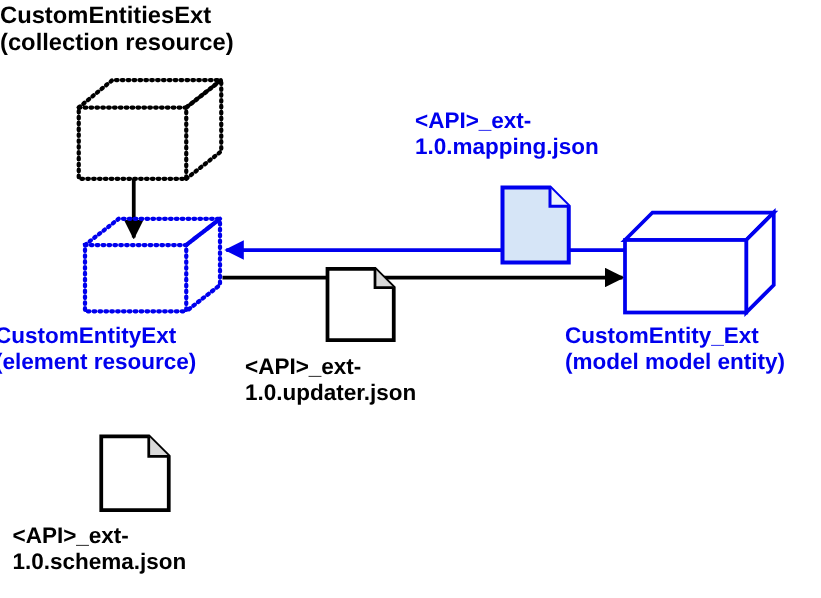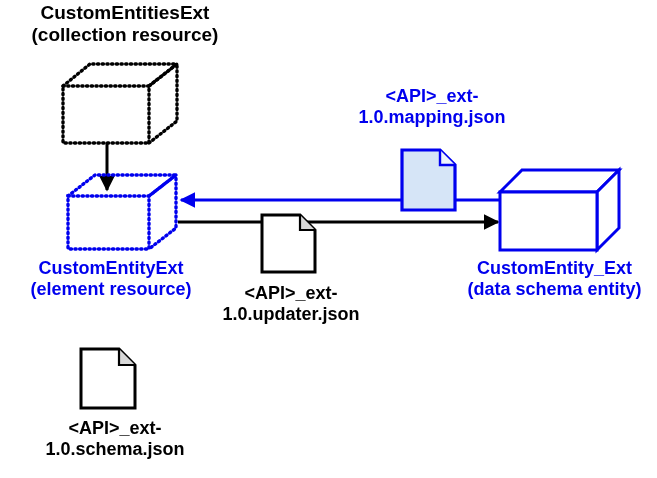--- a/index.html
+++ b/index.html
@@ -21,21 +21,20 @@
     height: 478px;
   }
   svg.diagram-canvas {
     position: absolute;
     left: 0; top: 0;
     width: 657px;
     height: 478px;
   }
   .lbl {
     position: absolute;
-    text-align: center;
     font-weight: bold;
     line-height: 1.16;
     white-space: pre-line;
     font-family: "Liberation Sans", sans-serif;
   }
   .lbl-black { color: #000000; }
   .lbl-blue  { color: #0000ee; }
 
   #label-collection {
     left: 0px; top: 2px; width: 250px;
@@ -129,21 +128,21 @@
     </g>
   </svg>
 
   <div class="lbl lbl-black" id="label-collection">CustomEntitiesExt
 (collection resource)</div>
 
   <div class="lbl lbl-blue" id="label-element">CustomEntityExt
 (element resource)</div>
 
   <div class="lbl lbl-blue" id="label-datamodel">CustomEntity_Ext
-(data schema entity)</div>
+(model model entity)</div>
 
   <div class="lbl lbl-blue" id="label-mapping">&lt;API&gt;_ext-
 1.0.mapping.json</div>
 
   <div class="lbl lbl-black" id="label-updater">&lt;API&gt;_ext-
 1.0.updater.json</div>
 
   <div class="lbl lbl-black" id="label-schema">&lt;API&gt;_ext-
 1.0.schema.json</div>
 

